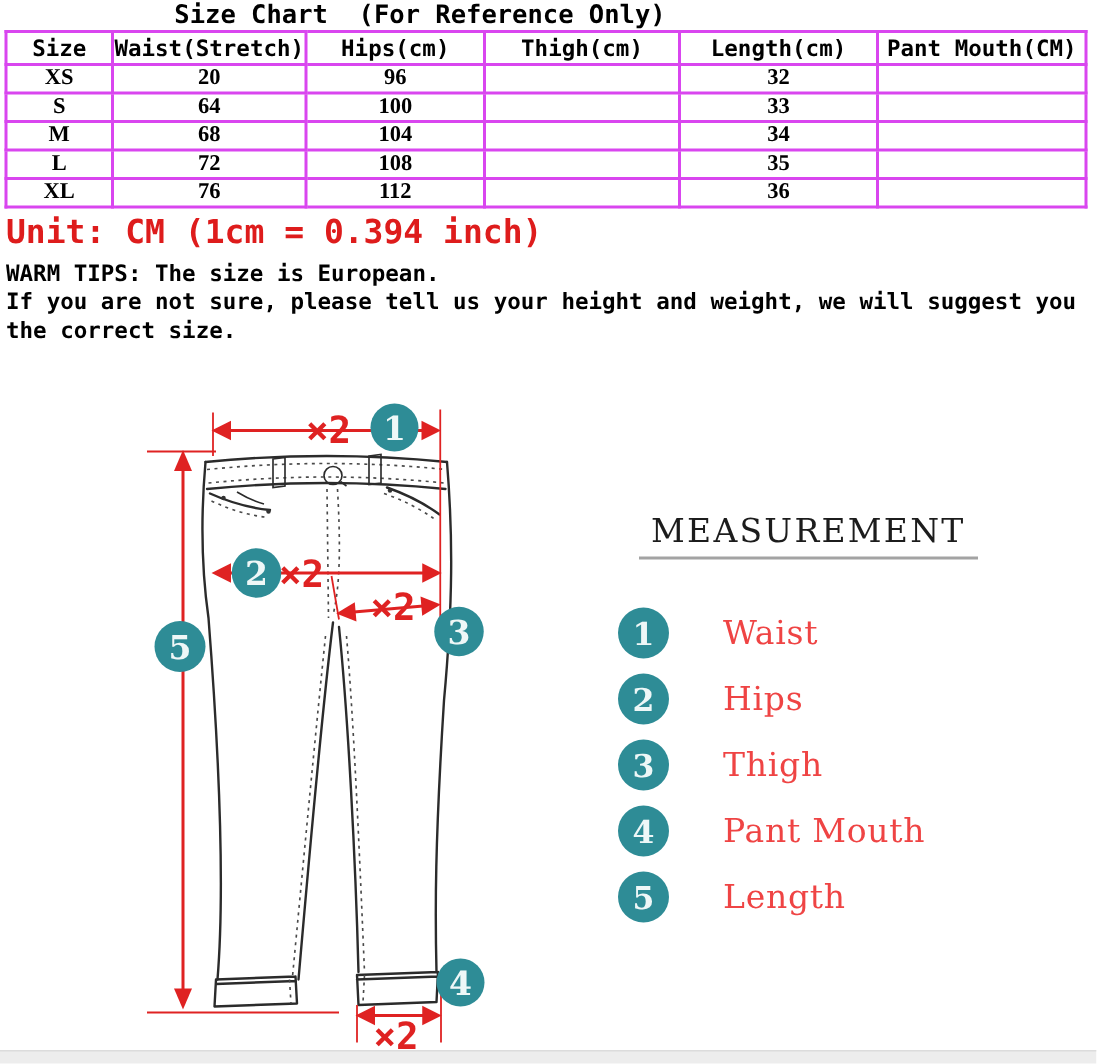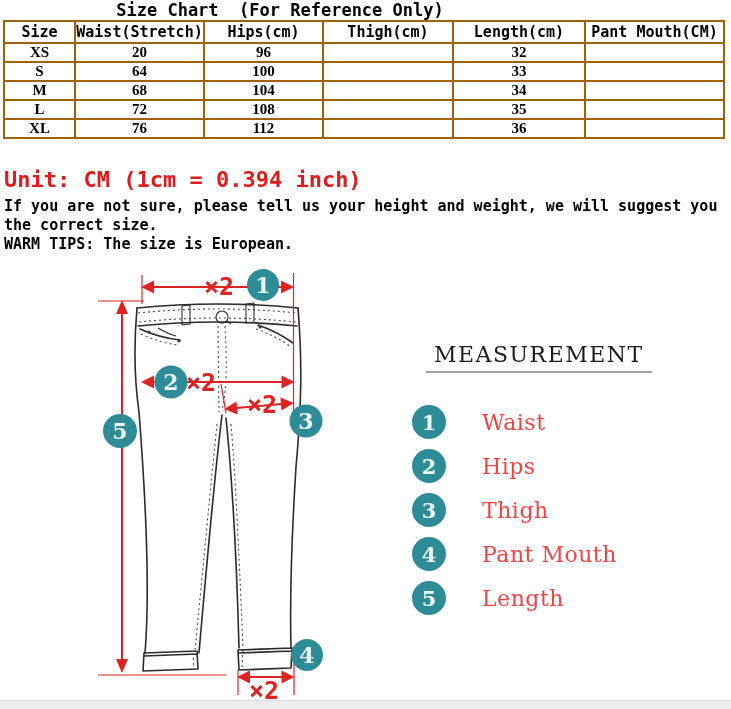--- a/index.html
+++ b/index.html
@@ -5,27 +5,27 @@
   html,body{margin:0;padding:0;}
   body{width:731px;height:709px;background:#ffffff;position:relative;overflow:hidden;
        font-family:"DejaVu Sans Mono",monospace;}
   .page{position:absolute;inset:0;}
 
   
   .table-block{position:absolute;left:3px;top:1px;width:620px;}
   .chart-title{font-weight:bold;font-size:17px;color:#000;text-align:center;
                padding-right:66px;white-space:pre;line-height:19px;height:19px;}
   table.size-table{border-collapse:collapse;width:720px;table-layout:fixed;}
-  .size-table th,.size-table td{border:2px solid #a16207;padding:0;text-align:center;
+  .size-table th,.size-table td{border:2px solid #d946ef;padding:0;text-align:center;
                font-weight:bold;color:#000;font-family:"DejaVu Sans Mono",monospace;}
   .size-table th{font-size:15px;height:20px;line-height:20px;}
   .size-table td{font-size:15px;height:17px;line-height:17px;font-family:Liberation Serif, serif;}
 
   
-  .notes{position:absolute;left:4px;top:142px;width:727px;color:#000;font-weight:bold;margin-top:24px;}
+  .notes{position:absolute;left:4px;top:142px;width:727px;color:#000;font-weight:bold;}
   .unit-line{color:#de1c1c;font-size:22px;line-height:27px;margin-bottom:4px;}
   .tip{font-size:15px;line-height:19px;}
 
   
   .diagram{position:absolute;left:0;top:262px;width:731px;height:447px;}
   .diagram svg{position:absolute;left:0;top:0;}
 
   .legend{position:absolute;left:408px;top:80px;width:280px;}
   .legend-heading{display:inline-block;margin-left:18px;padding:0 8px 4px 8px;
                   font-family:"DejaVu Serif",serif;font-size:22px;letter-spacing:1.5px;
@@ -119,22 +119,22 @@
           <td></td>
           <td>36</td>
           <td></td>
         </tr>
       </tbody>
     </table>
   </div>
 
   <div class="notes">
     <div class="unit-line">Unit: CM (1cm = 0.394 inch)</div>
+    <div class="tip">WARM TIPS: The size is European.</div>
     <div class="tip">If you are not sure, please tell us your height and weight, we will suggest you the correct size.</div>
-    <div class="tip">WARM TIPS: The size is European.</div>
   </div>
 
   <div class="diagram">
     <svg width="731" height="447" viewBox="0 0 731 447">
 
       <g>
 
         <path class="ink" d="M137,46 Q218,38 298,46"></path>
         <path class="ink" d="M138,64 Q218,56 297,64"></path>
         <path class="stitch" d="M138,51 Q218,43 297,51"></path>

